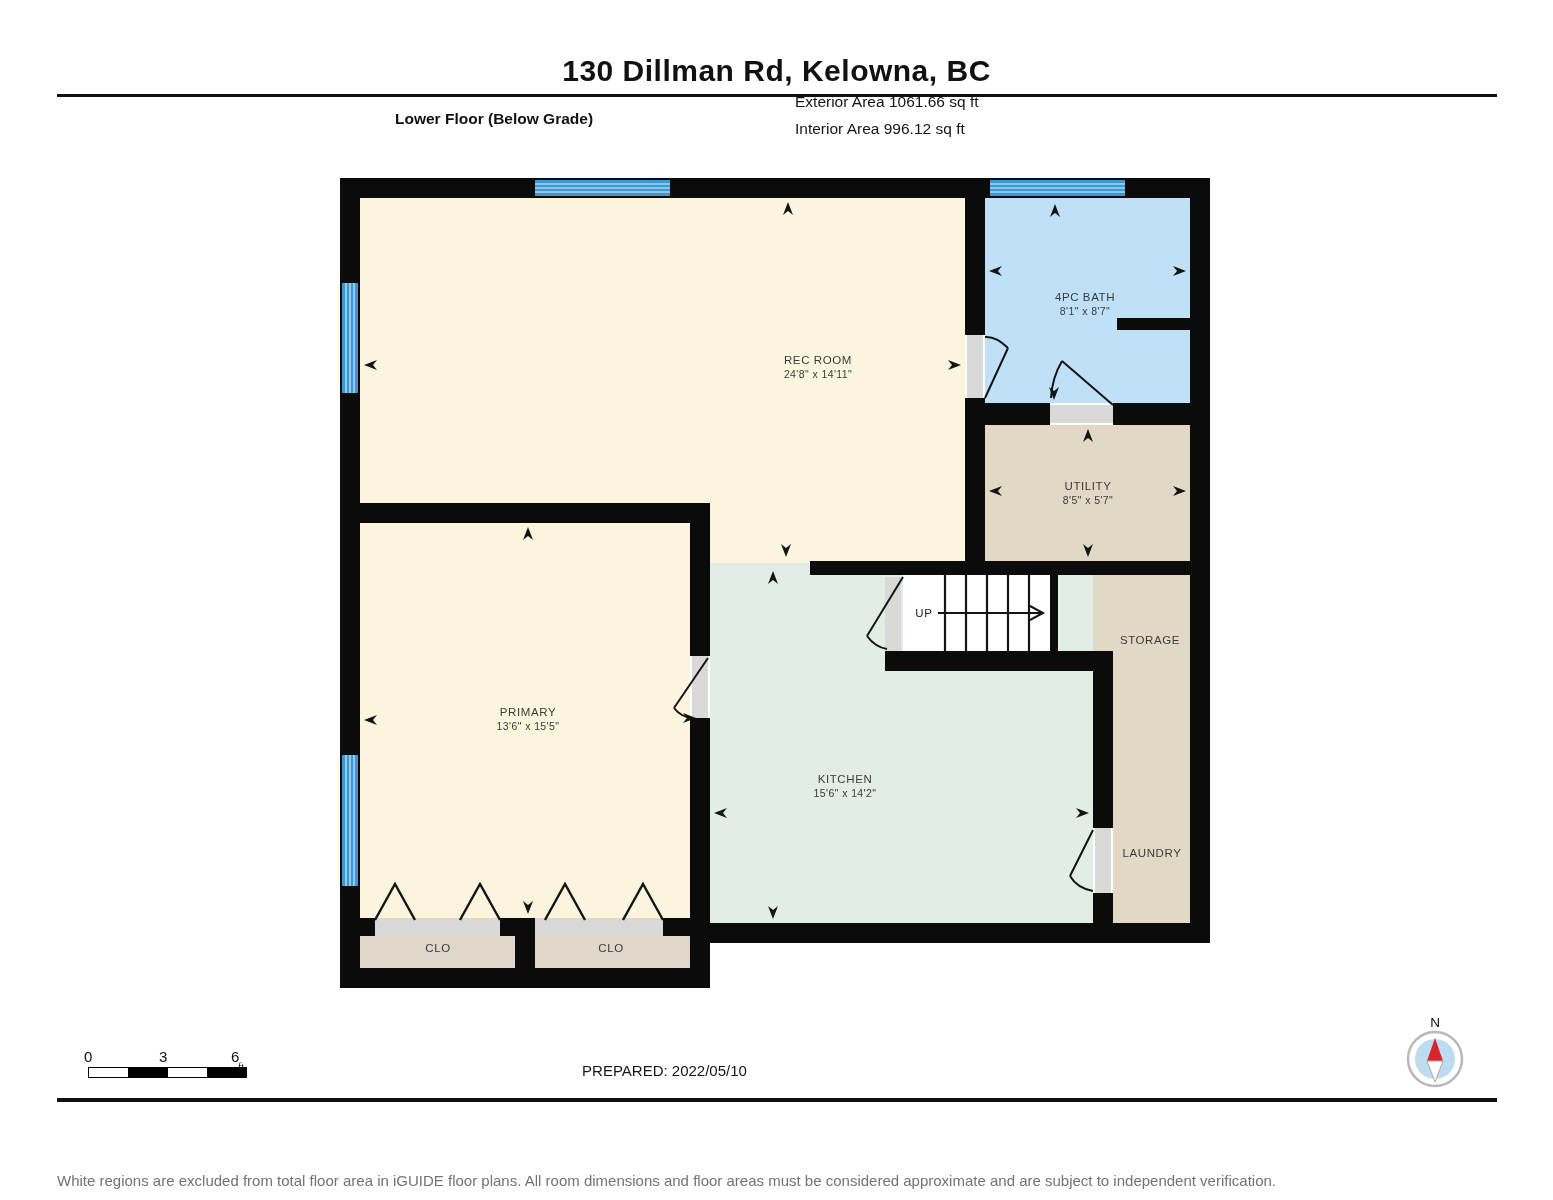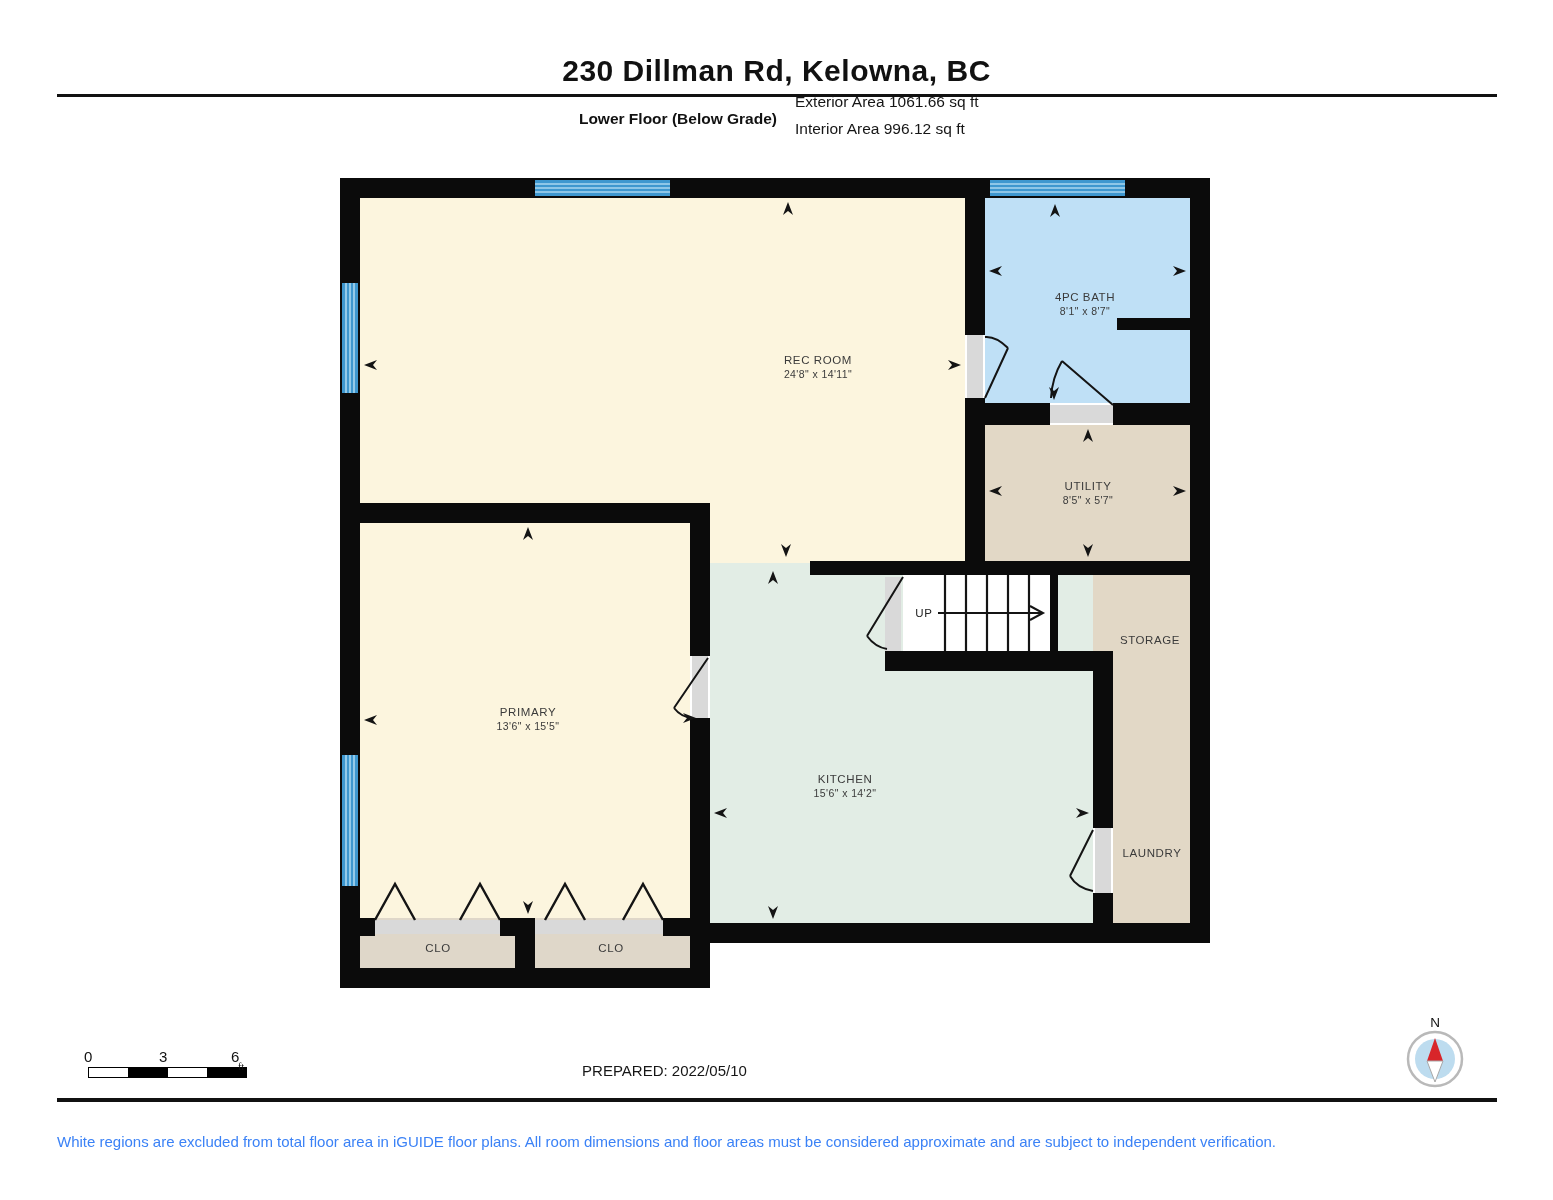--- a/index.html
+++ b/index.html
@@ -3,41 +3,41 @@
 <meta charset="utf-8">
 <style>
   html,body{margin:0;padding:0;}
   body{
     width:1553px;height:1200px;position:relative;background:#ffffff;
     font-family:"Liberation Sans", sans-serif;color:#111;overflow:hidden;
   }
   .abs{position:absolute;}
   .title{top:54px;left:0;width:1553px;text-align:center;font-size:30px;font-weight:bold;letter-spacing:.5px;}
   .rule{background:#111;}
-  .floor-label{top:110px;left:395px;width:382px;text-align:right;font-size:15.5px;font-weight:bold;}
+  .floor-label{top:110px;left:395px;width:382px;text-align:left;font-size:15.5px;font-weight:bold;}
   .area-line{font-size:15.5px;color:#161616;}
   svg text{font-family:"Liberation Sans", sans-serif;fill:#3b3b3b;}
   svg .room-name{font-size:11.5px;letter-spacing:.6px;}
   svg .room-dims{font-size:10.5px;letter-spacing:.4px;}
   svg .up-label{font-size:11.5px;letter-spacing:.8px;fill:#222;}
   .scalebar{top:1048px;left:88px;width:200px;height:34px;}
   .scalebar .num{position:absolute;top:0;font-size:15px;color:#111;}
   .scalebar .bar{position:absolute;top:19px;left:0;width:157px;height:9px;border:1px solid #000;display:flex;}
   .scalebar .seg{flex:1;}
   .scalebar .seg.dark{background:#000;}
   .scalebar .unit{position:absolute;left:150px;top:13px;font-size:10px;font-family:Liberation Serif, serif;}
   .prepared{top:1062px;left:0;width:1329px;text-align:center;font-size:15px;color:#161616;}
-  .disclaimer{top:1133px;left:57px;width:1440px;font-size:15px;color:#3b82f6;}
+  .disclaimer{top:1172px;left:57px;width:1440px;font-size:15px;color:#737373;}
   .compass{top:1014px;left:1403px;}
   .compass text{font-size:13.5px;fill:#111;}
 </style>
 </head>
 <body>
 
-<div class="abs title">230 Dillman Rd, Kelowna, BC</div>
+<div class="abs title">130 Dillman Rd, Kelowna, BC</div>
 <div class="abs rule" style="top:94px;left:57px;width:1440px;height:3px;"></div>
 <div class="abs floor-label">Lower Floor (Below Grade)</div>
 <div class="abs area-line" style="top:93px;left:795px;">Exterior Area 1061.66 sq ft</div>
 <div class="abs area-line" style="top:120px;left:795px;">Interior Area 996.12 sq ft</div>
 
 <svg class="abs" style="top:178px;left:340px;" width="870" height="812" viewBox="0 0 870 812">
 
   <g>
     <rect x="20" y="20" width="605" height="365" fill="#FCF5DE"></rect>
     <rect x="645" y="20" width="205" height="205" fill="#BFE0F6"></rect>

